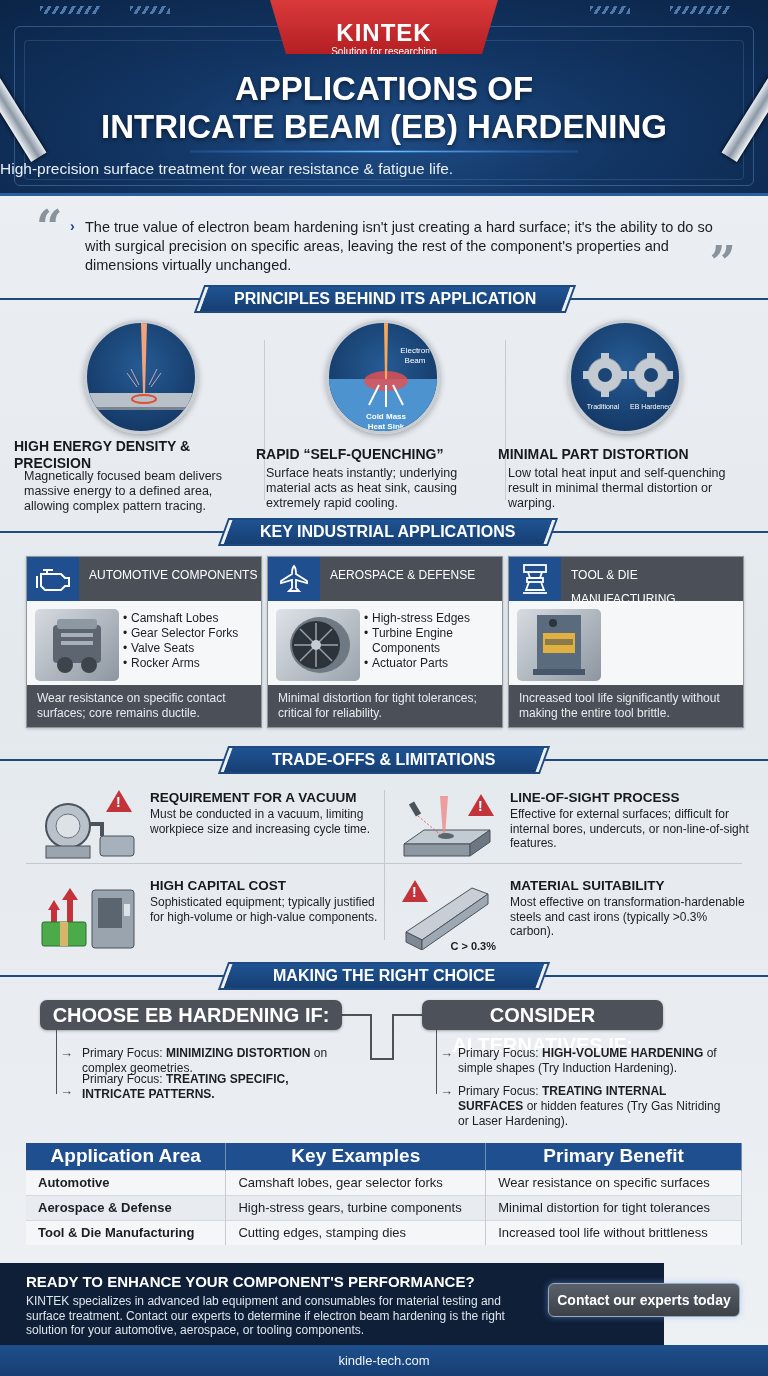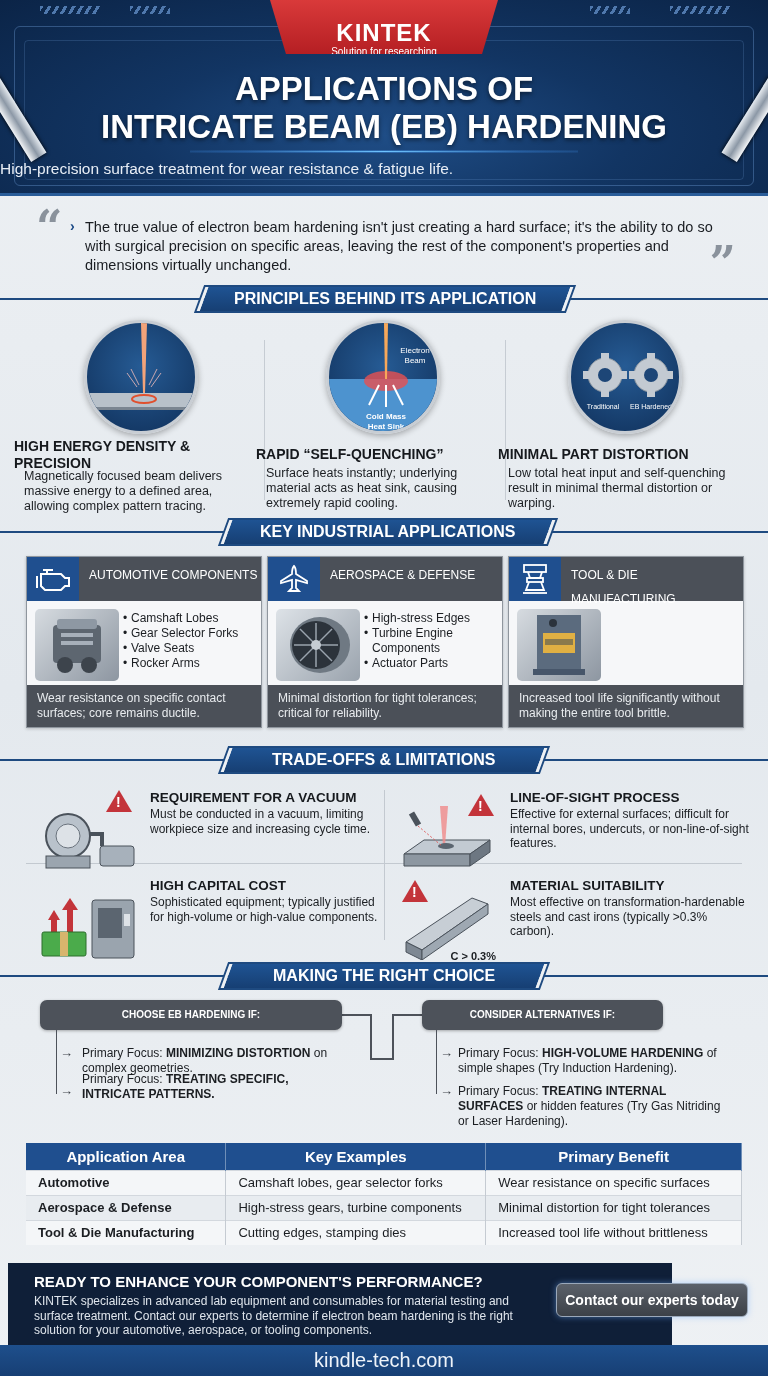--- a/index.html
+++ b/index.html
@@ -46,49 +46,49 @@
 .app-card{position:absolute;top:0;width:236px;height:172px;background:#f6f7f9;border:1px solid #8f969e;box-shadow:0 1px 3px rgba(0,0,0,.2)}
 .app-head{position:absolute;left:0;top:0;width:100%;height:44px;background:#4b5058}
 .app-icon{position:absolute;left:0;top:0;width:52px;height:44px;background:#1f4f8f;display:flex;align-items:center;justify-content:center}
 .app-title{position:absolute;left:62px;top:6px;color:#fff;font-weight:400;font-size:12px;line-height:24px}
 .app-img{position:absolute;left:8px;top:52px;width:84px;height:72px;border-radius:5px;background:linear-gradient(135deg,#d6dbe0,#8d96a1);overflow:hidden}
 .app-list{position:absolute;left:96px;top:54px;width:140px;font-size:12px;line-height:15px;color:#1b1e22;list-style:none}
 .app-list li{padding-left:8px;position:relative}
 .app-list li::before{content:"•";position:absolute;left:0}
 .app-foot{position:absolute;left:0;bottom:0;width:100%;height:42px;background:#4b5058;color:#e9ecef;font-size:12px;line-height:15px;padding:6px 10px}
 .trade-item{position:absolute;width:360px;height:70px}
-.trade-item .ticon{position:absolute;left:0;top:16px;width:100px;height:66px}
+.trade-item .ticon{position:absolute;left:0;top:6px;width:100px;height:66px}
 .trade-item .ttitle{position:absolute;left:110px;top:0;font-weight:700;font-size:13.5px;line-height:16px;color:#16191d}
 .trade-item .tdesc{position:absolute;left:110px;top:17px;width:240px;font-size:12px;line-height:14.5px;color:#1b1e22}
 .warn{position:absolute;width:0;height:0;border-left:13px solid transparent;border-right:13px solid transparent;border-bottom:22px solid #c3343a}
 .warn::after{content:"!";position:absolute;left:-3px;top:5px;color:#fff;font-weight:700;font-size:14px;line-height:14px}
 .hsep{position:absolute;left:26px;width:716px;top:863px;height:1px;background:#c3c9d0}
 .vsep2{position:absolute;left:384px;top:790px;width:1px;height:150px;background:#c3c9d0}
 
 
 .choice{position:absolute;left:0;top:1000px;width:768px;height:140px}
-.choice-head{position:absolute;top:0;height:30px;border-radius:7px;background:#4d525a;color:#fff;font-weight:700;font-size:10px;line-height:30px;text-align:center;box-shadow:0 1px 3px rgba(0,0,0,.3)}
+.choice-head{position:absolute;top:0;height:30px;border-radius:7px;background:#4d525a;color:#fff;font-weight:700;font-size:20px;line-height:30px;text-align:center;box-shadow:0 1px 3px rgba(0,0,0,.3)}
 .choice-item{position:absolute;font-size:12px;line-height:15px;color:#1b1e22}
 .choice-item b{font-weight:700}
 .arrow{position:absolute;color:#3a3f46;font-size:13px}
 .tree-line{position:absolute;background:#4d525a}
 
 
 .table{position:absolute;left:26px;top:1143px;width:716px;border-collapse:collapse;font-size:13px}
-.table th{background:#1f4f8f;color:#fff;font-weight:700;font-size:15px;height:27px;border-right:1px solid #6f8fb8}
+.table th{background:#1f4f8f;color:#fff;font-weight:700;font-size:19px;height:27px;border-right:1px solid #6f8fb8}
 .table td{height:25px;padding-left:12px;border-right:1px solid #c5cbd2;border-top:1px solid #d3d8de;background:#f4f6f8;color:#1b1e22}
 .table tr:nth-child(even) td{background:#e8ecf0}
 .table td.first{font-weight:700}
 
 
-.cta{position:absolute;left:8px;top:1263px;width:664px;height:82px;background:#0f1f38}
+.cta{position:absolute;left:0;top:1263px;width:664px;height:82px;background:#0f1f38}
 .cta-title{position:absolute;left:26px;top:10px;color:#fff;font-weight:700;font-size:15px}
 .cta-text{position:absolute;left:26px;top:31px;width:500px;color:#dfe5ec;font-size:12px;line-height:14.5px}
 .cta-btn{position:absolute;left:548px;top:20px;width:192px;height:34px;border-radius:6px;background:linear-gradient(180deg,#5b616a,#3c4148);border:1px solid #9aa8ba;box-shadow:0 0 6px rgba(120,180,255,.5);color:#fff;font-weight:700;font-size:14px;line-height:32px;text-align:center}
-.site{position:absolute;left:0;top:1345px;width:768px;height:31px;background:linear-gradient(180deg,#1e4f8c,#173f74);color:#eef3f9;font-size:20px;line-height:31px;text-align:center}
+.site{position:absolute;left:0;top:1345px;width:768px;height:31px;background:linear-gradient(180deg,#1e4f8c,#173f74);color:#eef3f9;font-size:13px;line-height:31px;text-align:center}
 </style>
 </head>
 <body>
 
 <div class="page">
 
   <div class="header">
     <div class="stripes" style="left:40px;width:60px"></div>
     <div class="stripes" style="left:130px;width:40px"></div>
     <div class="stripes" style="left:590px;width:40px"></div>

